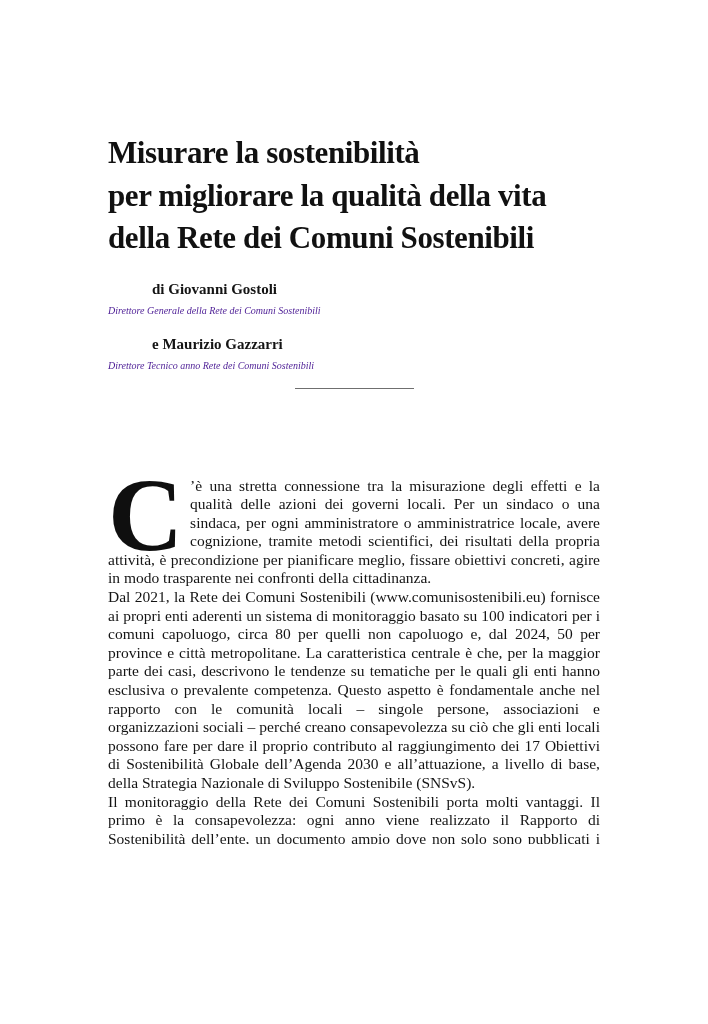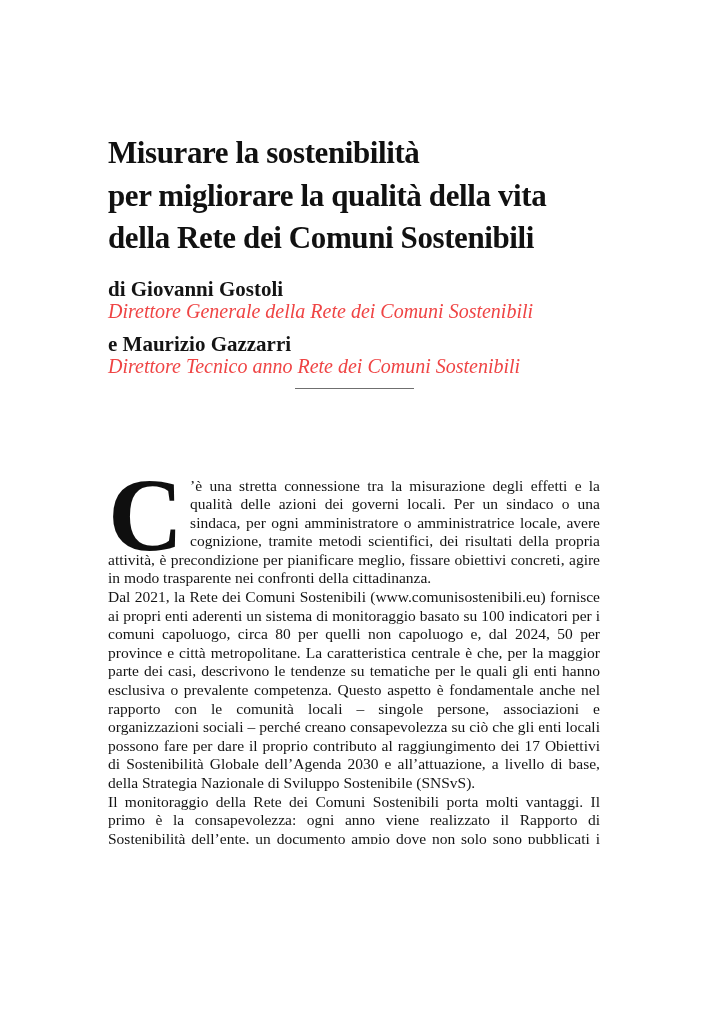--- a/index.html
+++ b/index.html
@@ -37,30 +37,31 @@
     white-space: nowrap;
   }
   
   .byline-block {
     margin-top: 18px;
   }
   .byline {
     margin-bottom: 12px;
   }
   .author-name {
-    font-size: 21px;
+    font-size: 15px;
     line-height: 23px;
     font-weight: 600;
     color: #141414;
+    margin-left: 44px;
   }
   .author-role {
-    font-size: 20px;
+    font-size: 10px;
     line-height: 20px;
     font-style: italic;
-    color: #ef4444;
+    color: #4c1d95;
   }
   
   .divider {
     margin-top: 12px;
     width: 119px;
     height: 0;
     border: none;
     border-top: 1.5px solid #6f6f6f;
   }
   

